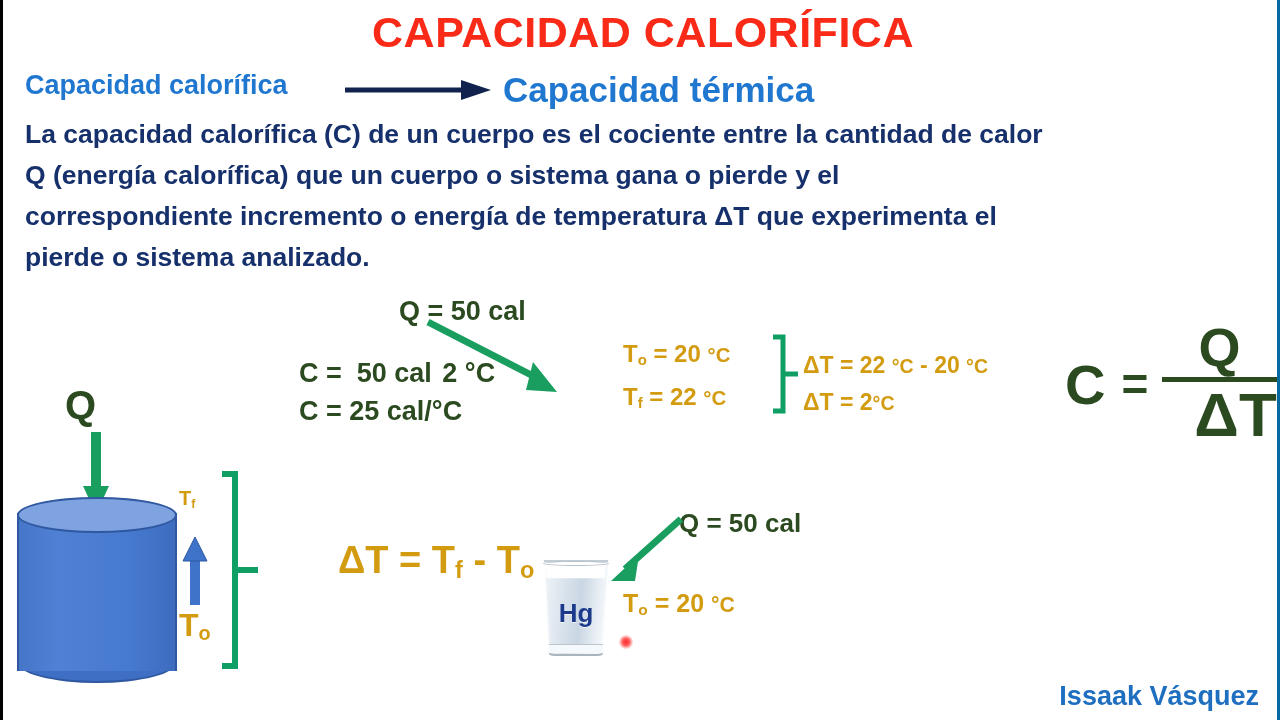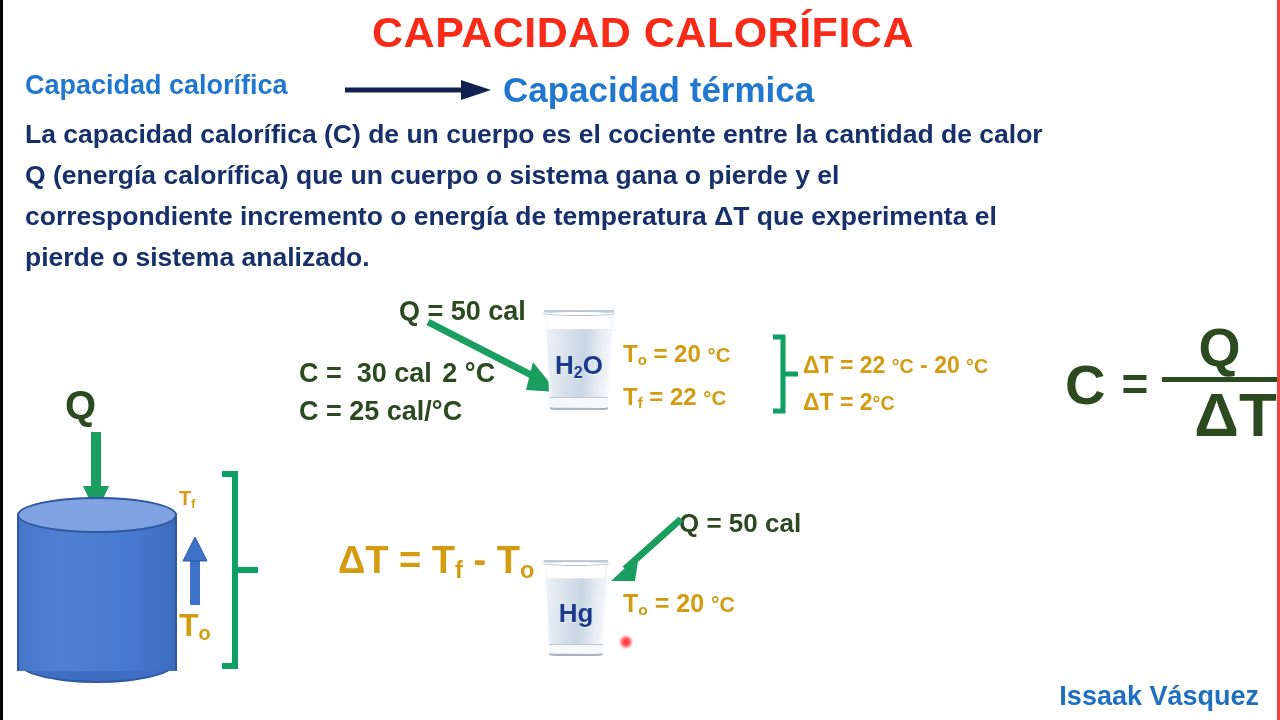--- a/index.html
+++ b/index.html
@@ -10,21 +10,21 @@
   body {
     font-family: "Liberation Sans", sans-serif;
   }
   #slide {
     position: relative;
     width: 1280px;
     height: 720px;
     background: #ffffff;
     overflow: hidden;
     border-left: 3px solid #000000;
-    border-right: 3px solid #ef4444;
+    border-right: 3px solid #0369a1;
     box-sizing: border-box;
   }
 
   
   #title {
     position: absolute;
     left: 0; top: 8px;
     width: 1280px;
     text-align: center;
     font-size: 43px;
@@ -234,38 +234,28 @@
   <div class="abs dgreen" id="q-top">Q = 50 cal</div>
   <svg id="arrow-to-water" viewBox="0 0 140 80">
     <line x1="5" y1="4" x2="118" y2="62" stroke="#1a9e5f" stroke-width="7"></line>
     <polygon points="110,44 134,74 103,72" fill="#1a9e5f"></polygon>
   </svg>
 
   <div id="calc-block">
     <div id="calc-row">
       <span class="dgreen" id="calc-c">C =</span>
       <span id="frac">
-        <span class="dgreen num">30 cal</span>
+        <span class="dgreen num">50 cal</span>
         <span class="bar"></span>
         <span class="dgreen den">2 °C</span>
       </span>
     </div>
     <div class="dgreen" id="calc-result">C = 25 cal/°C</div>
   </div>
 
-  <div class="glass-wrap" id="glass-water">
-    <div class="glass">
-      <div class="body"></div>
-      <div class="air"></div>
-      <div class="water"></div>
-      <div class="rim"></div>
-      <div class="base"></div>
-      <div class="label">H<sub>2</sub>O</div>
-    </div>
-  </div>
 
   <div class="abs gold" id="t-o-water">T<sub>o</sub> = 20 <span class="deg">°C</span></div>
   <div class="abs gold" id="t-f-water">T<sub>f</sub> = 22 <span class="deg">°C</span></div>
 
   <svg class="bracket-svg" id="bracket-water" viewBox="0 0 30 80">
     <path d="M4 3 L14 3 L14 40 L14 77 L4 77" fill="none" stroke="#0f9e63" stroke-width="5"></path>
     <line x1="14" y1="40" x2="29" y2="40" stroke="#0f9e63" stroke-width="5"></line>
   </svg>
 
   <div class="abs gold" id="dt-line1">ΔT = 22 <span class="deg">°C</span> - 20 <span class="deg">°C</span></div>

